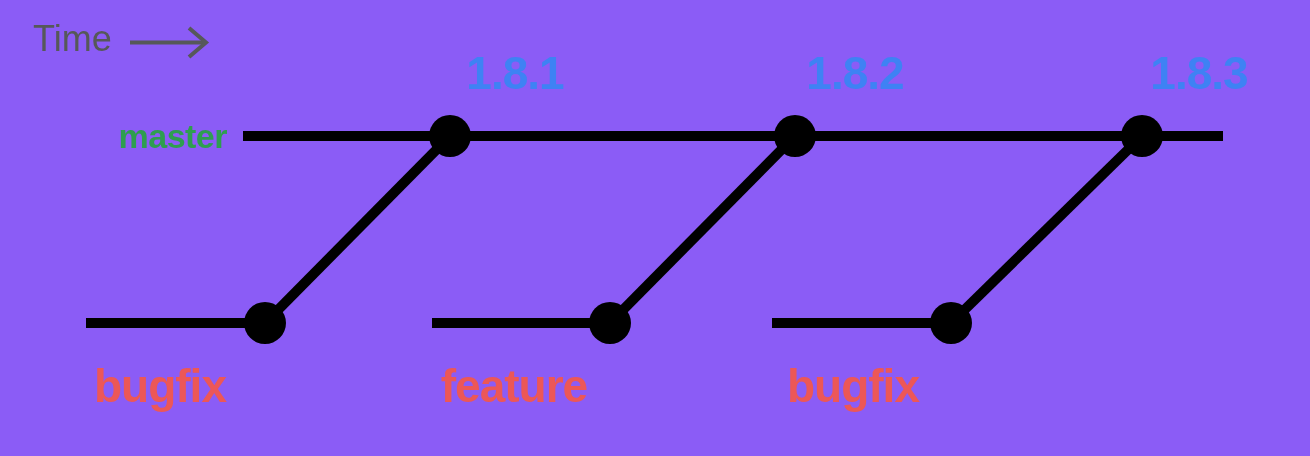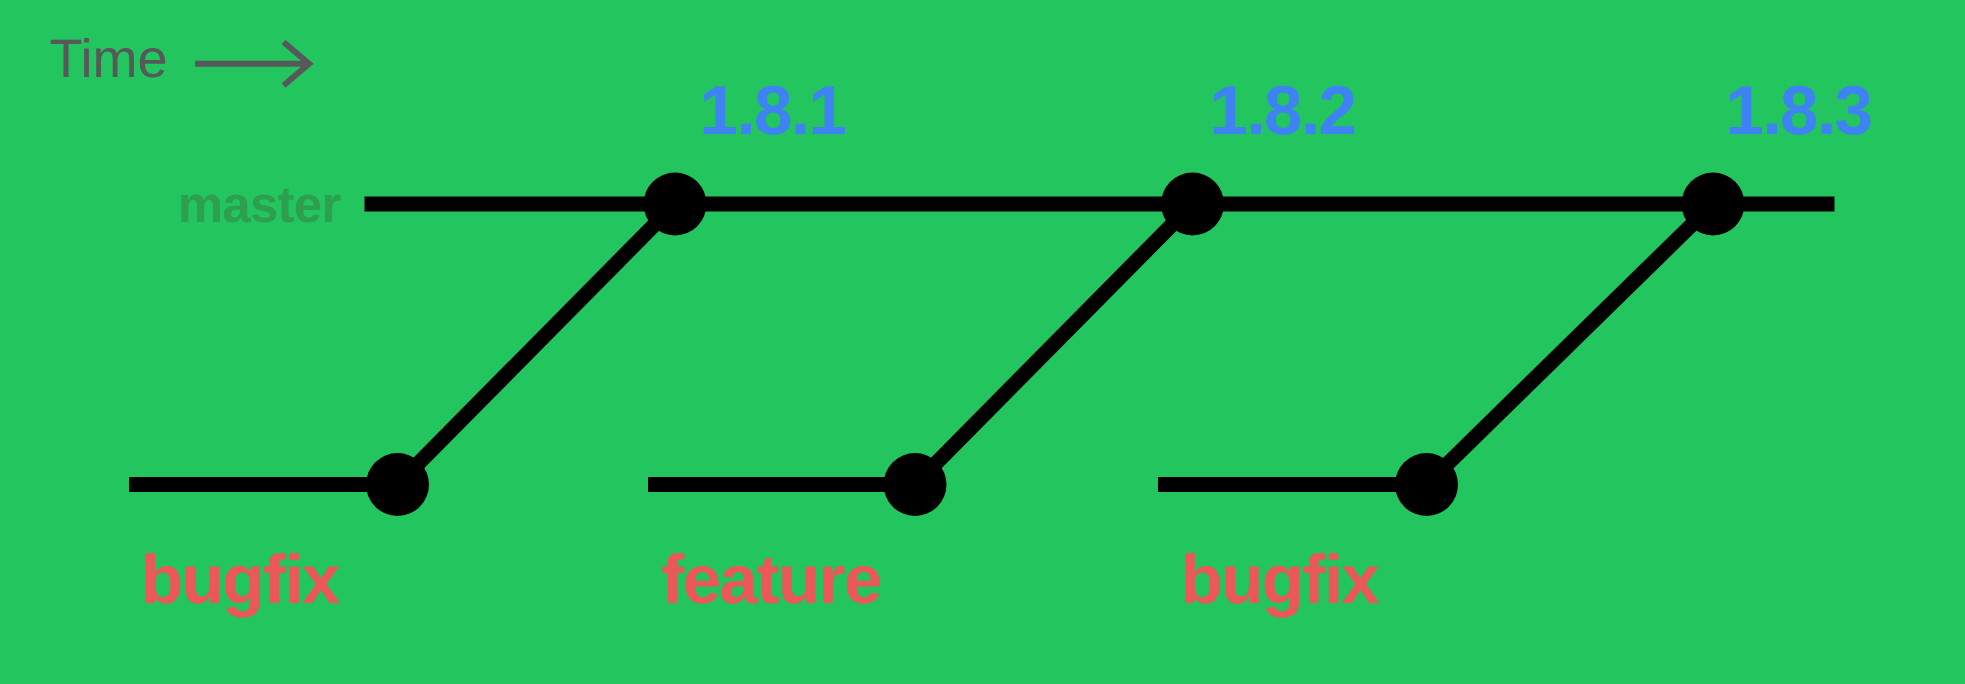--- a/index.html
+++ b/index.html
@@ -4,21 +4,21 @@
 <style>
   html, body {
     margin: 0;
     padding: 0;
     background: #ffffff;
   }
   .stage {
     position: relative;
     width: 1310px;
     height: 456px;
-    background: #22c55e;
+    background: #8b5cf6;
     overflow: hidden;
     font-family: "Liberation Sans", sans-serif;
   }
   svg text {
     font-family: "Liberation Sans", sans-serif;
   }
   .time-label {
     font-size: 36px;
     font-weight: 400;
     fill: #565859;

